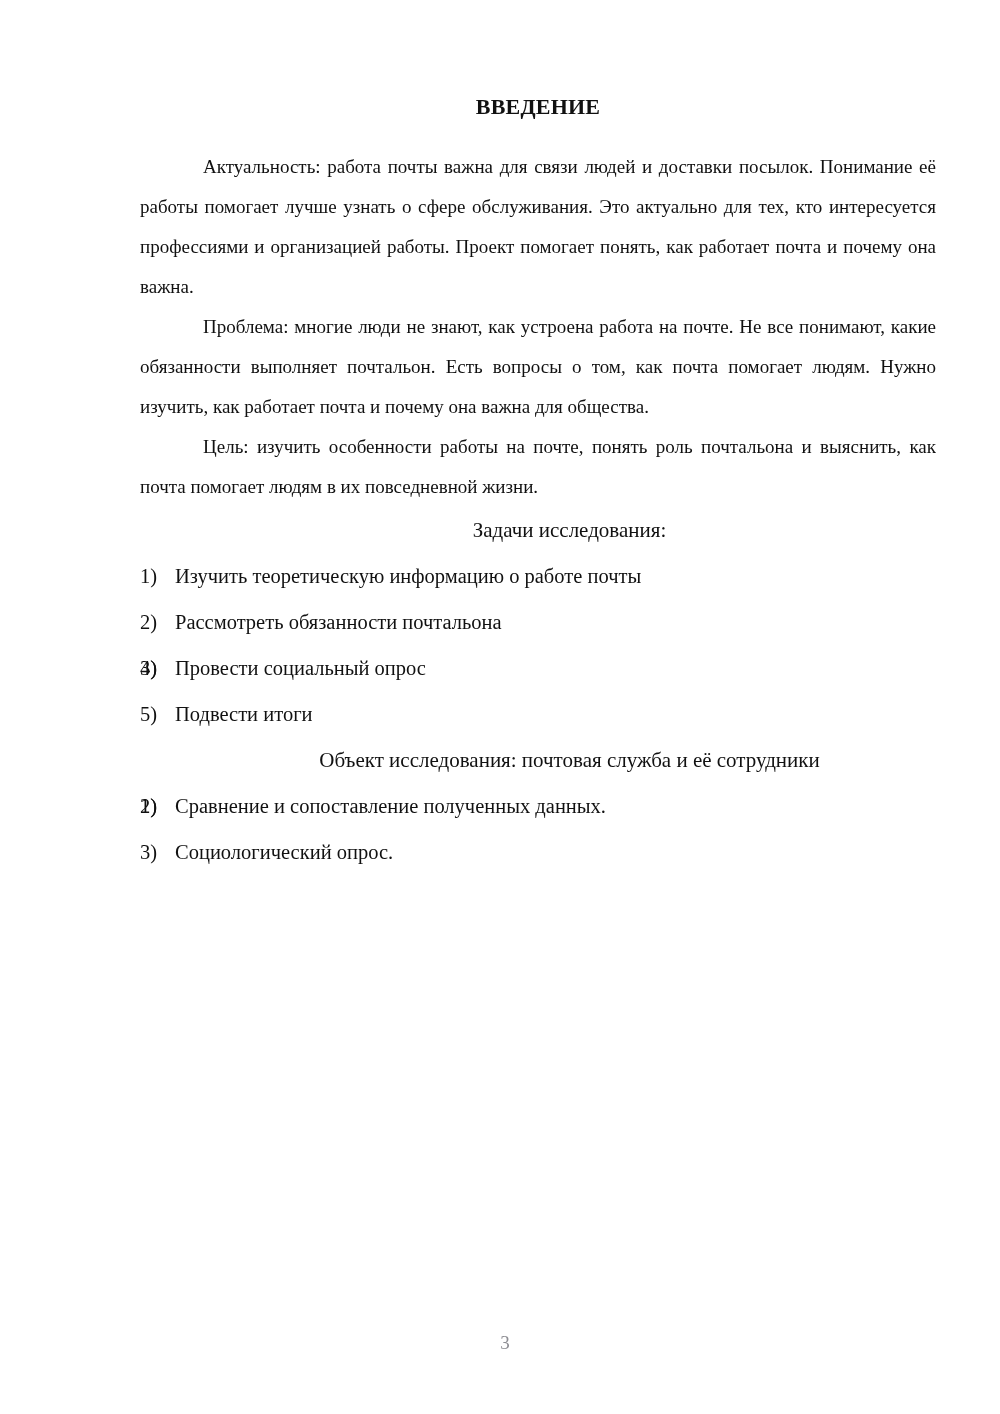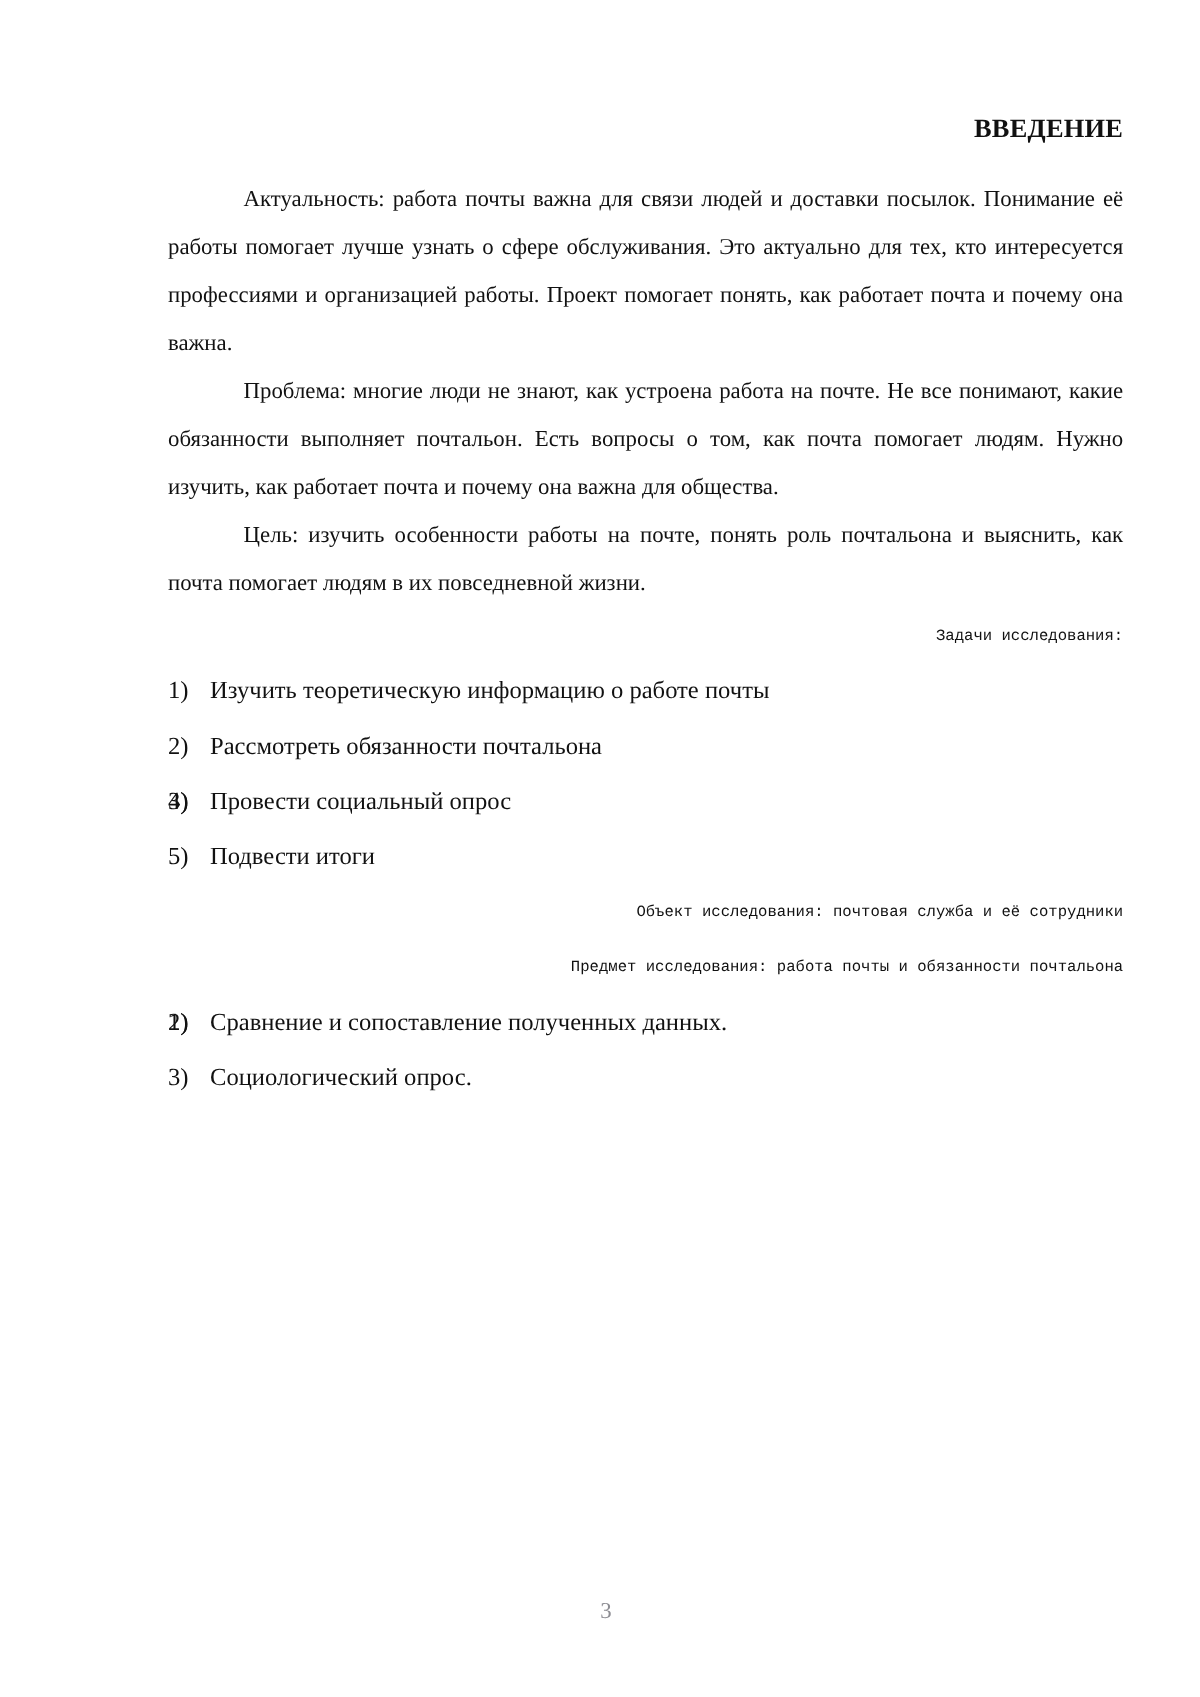--- a/index.html
+++ b/index.html
@@ -19,21 +19,21 @@
     color: #111111;
     box-sizing: border-box;
   }
   .content {
     position: absolute;
     left: 140px;
     top: 0;
     width: 796px;
   }
   .doc-title {
-    text-align: right;
+    text-align: center;
     font-weight: bold;
     font-size: 22px;
     letter-spacing: 0.2px;
     margin: 0;
     padding-top: 94px;
     line-height: 1.2;
   }
   p.para {
     margin: 0;
     font-size: 19px;
@@ -44,25 +44,24 @@
     hyphens: none;
   }
   p.para.first {
     margin-top: 27px;
   }
   p.para.gap {
     margin-top: 0;
   }
   p.lead {
     margin: 0;
-    font-size: 13px;
+    font-size: 21px;
     line-height: 46px;
-    text-align: right;
+    text-align: center;
     text-indent: 63px;
-    font-family: Liberation Mono, monospace;
   }
   ol.numlist {
     list-style: none;
     margin: 0;
     padding: 0;
   }
   ol.numlist li {
     font-size: 20.5px;
     line-height: 46px;
     text-align: left;
@@ -119,21 +118,20 @@
         <span>Провести социальный опрос</span>
       </li>
       <li>
         <span class="num">5)</span>
         <span>Подвести итоги</span>
       </li>
     </ol>
 
     <p class="lead">Объект исследования: почтовая служба и её сотрудники</p>
 
-    <p class="lead">Предмет исследования: работа почты и обязанности почтальона</p>
 
 
 
     <ol class="numlist">
       <li>
         <span class="num">1)</span>
       </li>
       <li>
         <span class="num">2)</span>
         <span>Сравнение и сопоставление полученных данных.</span>

